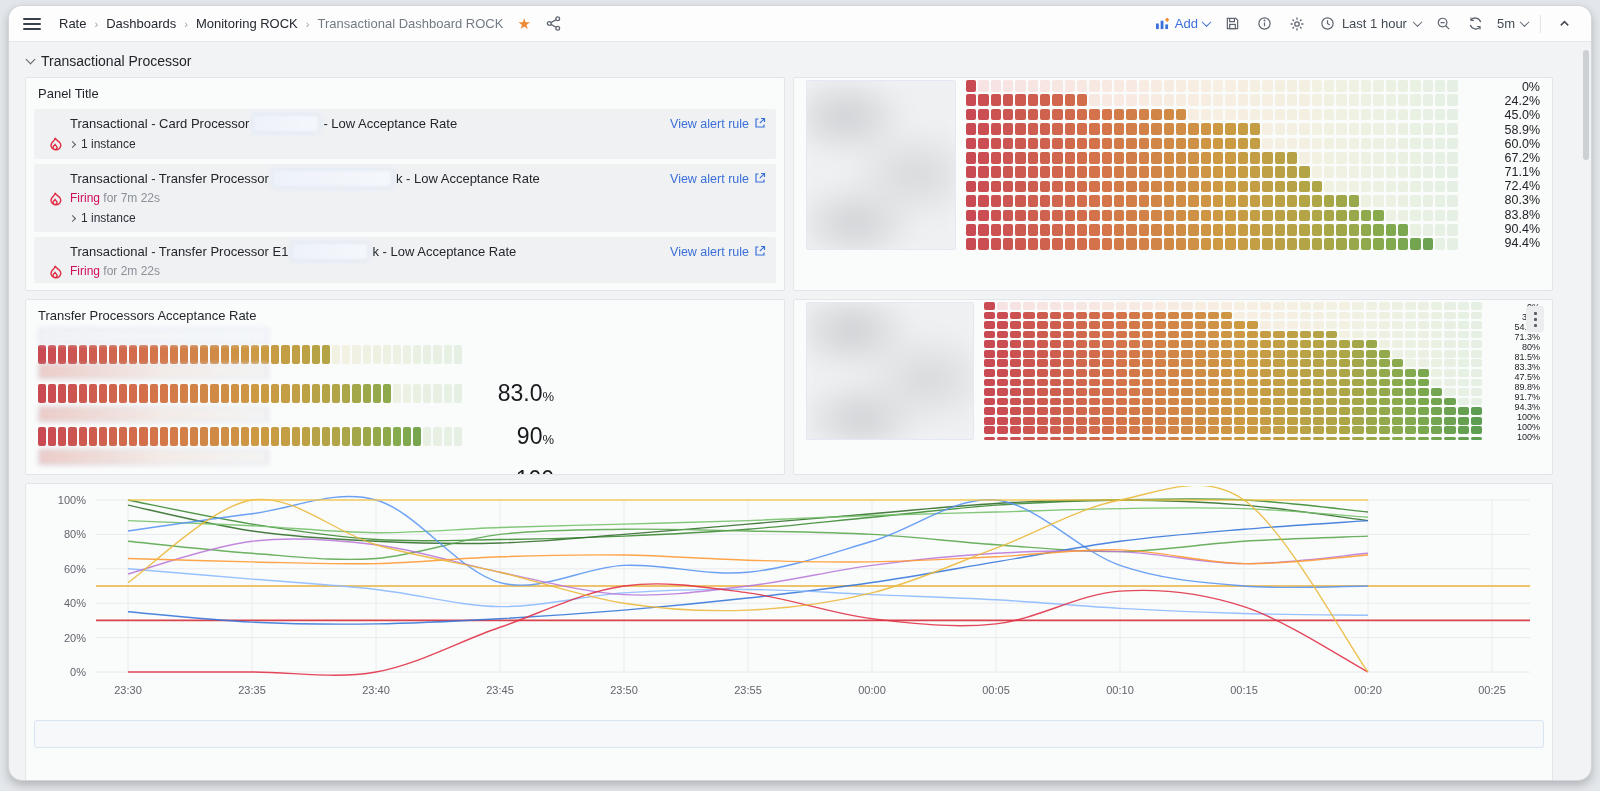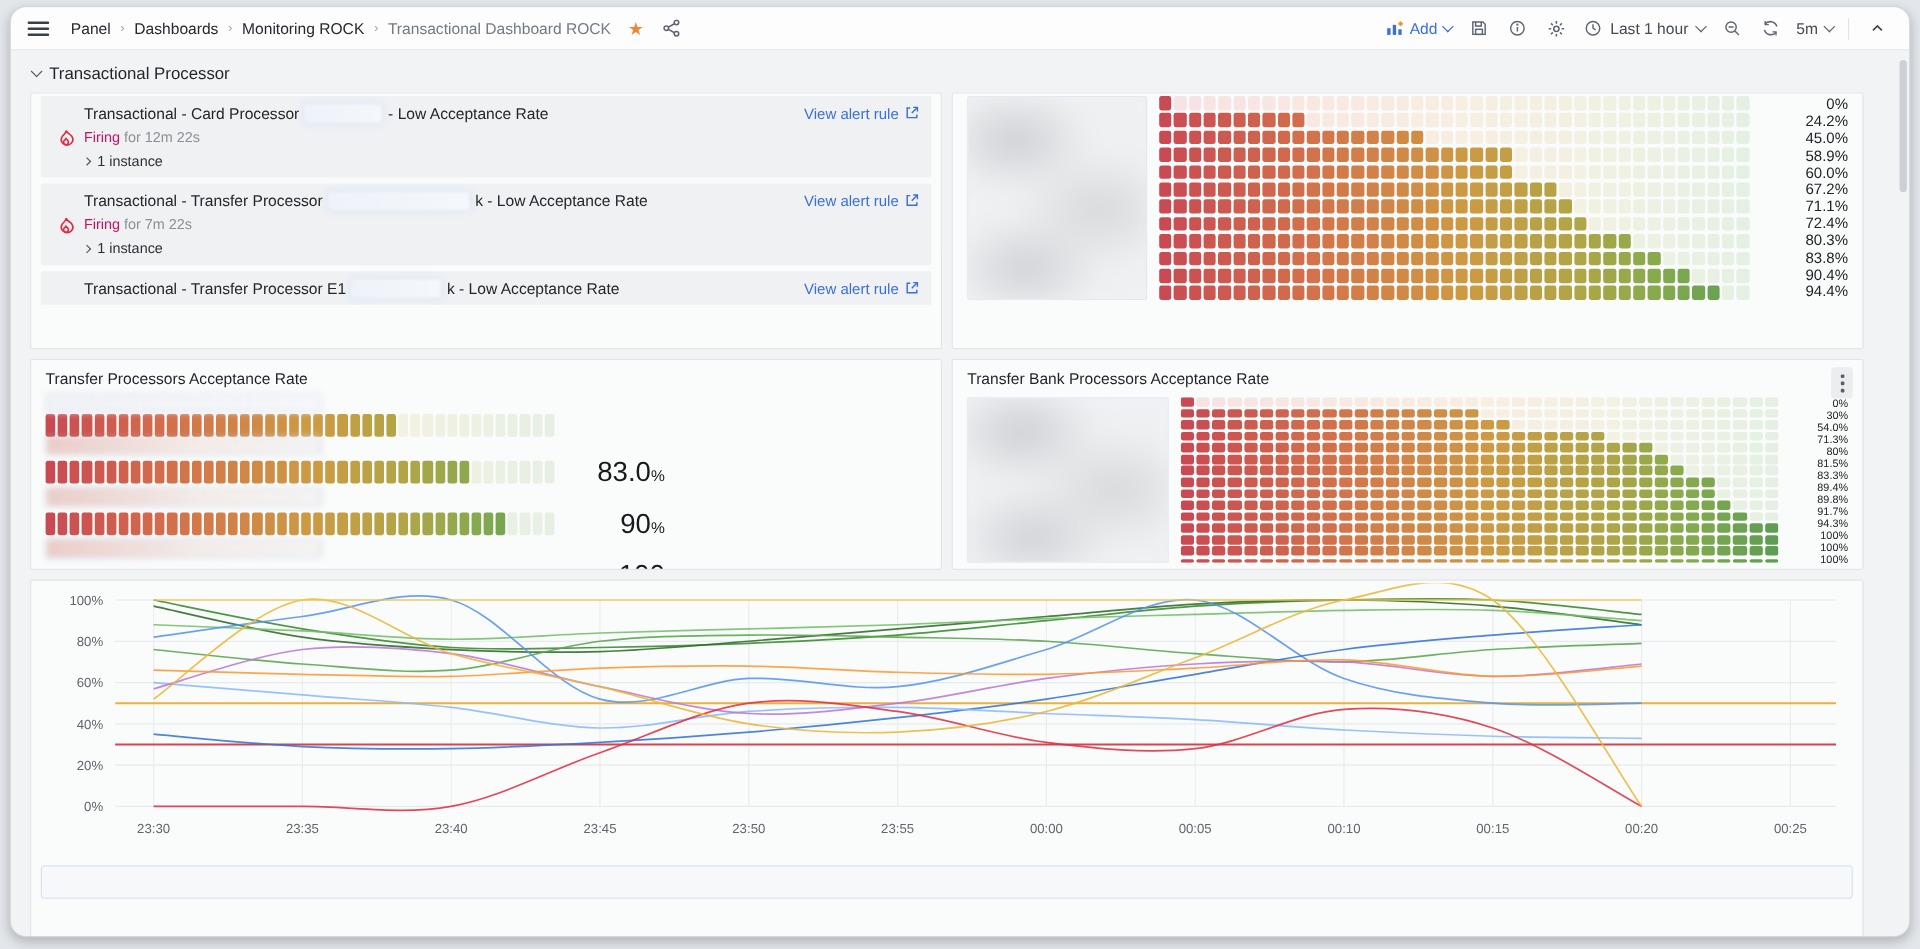--- a/index.html
+++ b/index.html
@@ -98,21 +98,21 @@
 <div class="window">
 
   <div class="navbar">
     <div class="nav-left">
       <div class="burger">
           <span></span>
           <span></span>
           <span></span>
         </div>
       <div class="crumbs" id="crumbs">
-          <span class="crumb">Panel</span>
+          <span class="crumb">Rate</span>
           <span class="crumb-sep">›</span>
           <span class="crumb">Dashboards</span>
           <span class="crumb-sep">›</span>
           <span class="crumb">Monitoring ROCK</span>
           <span class="crumb-sep">›</span>
           <span class="crumb last">Transactional Dashboard ROCK</span>
         </div>
       <span class="star">★</span>
       <span class="icon-btn">
         <svg width="15" height="15" viewBox="0 0 16 16" fill="none" stroke="#5f6670" stroke-width="1.4">
@@ -193,35 +193,35 @@
 
   <div class="dash">
 
     <div class="row-title">
       <span class="rchev"></span>
       <span>Transactional Processor</span>
     </div>
 
     <div class="grid-row">
       <div class="panel p-alerts">
+        <div class="panel-title">Panel Title</div>
         <div class="alert-list" id="alert-list">
             <div class="alert-item">
               <div class="ai-icon">
                 <svg width="16" height="16" viewBox="0 0 16 16" fill="none" stroke="currentColor" stroke-width="1.4">
                   <path d="M8 1.8c.4 2.2-2.1 3.3-3.2 5.1-1 1.6-.9 3.9.5 5.4a4.9 4.9 0 0 0 7.1.1c1.5-1.6 1.6-4 .4-5.8C11.6 4.8 9 4.4 8 1.8z"></path>
                   <path d="M8 13.6c-1.3-.1-2.2-1.2-2-2.5.2-1.1 1.4-1.6 2-2.6.7 1 1.9 1.5 2 2.7.1 1.2-.8 2.3-2 2.4z"></path>
                 </svg>
               </div>
               <div class="ai-body">
                 <div class="ai-title">
                   <span>Transactional - Card Processor</span>
                   <span class="blurred-name" style="width:64px"></span>
                   <span>- Low Acceptance Rate</span>
                 </div>
-                <div class="ai-firing"><b>Firing</b> for 12m 22s</div>
                 <div class="ai-inst"><span class="ichev"></span>1 instance</div>
               </div>
               <div class="ai-link">
                 <span>View alert rule</span>
                 <span><svg width="12" height="12" viewBox="0 0 12 12" fill="none" stroke="#3b6fd9" stroke-width="1.2">
                     <path d="M4.5 2H2v8h8V7.5"></path>
                     <path d="M7 1.5h3.5V5"></path>
                     <path d="M10.5 1.5L5.8 6.2"></path>
                   </svg></span>
               </div>
@@ -963,21 +963,20 @@
             <div class="tp-label-strip">
               <div class="tp-label-blur"></div>
             </div>
             <div class="tp-bar-line">
               <div class="tp-val">100</div>
             </div>
           </div>
       </div>
 
       <div class="panel p-bank">
-        <div class="panel-title">Transfer Bank Processors Acceptance Rate</div>
         <div class="kebab">
             <i></i>
             <i></i>
             <i></i>
           </div>
         <div class="lcd-zone" style="height:146px;">
           <div class="blur-block" style="width:168px;">
               <div class="smudge"></div>
             </div>
           <div class="lcd-rows" id="bank-rows" style="overflow:hidden;">
@@ -1583,21 +1582,21 @@
               </div>
             </div>
           <div class="lcd-vals" id="bank-vals" style="width:48px; font-size:9px;">
               <div>0%</div>
               <div>30%</div>
               <div>54.0%</div>
               <div>71.3%</div>
               <div>80%</div>
               <div>81.5%</div>
               <div>83.3%</div>
-              <div>89.4%</div>
+              <div>47.5%</div>
               <div>89.8%</div>
               <div>91.7%</div>
               <div>94.3%</div>
               <div>100%</div>
               <div>100%</div>
               <div>100%</div>
             </div>
         </div>
       </div>
     </div>

